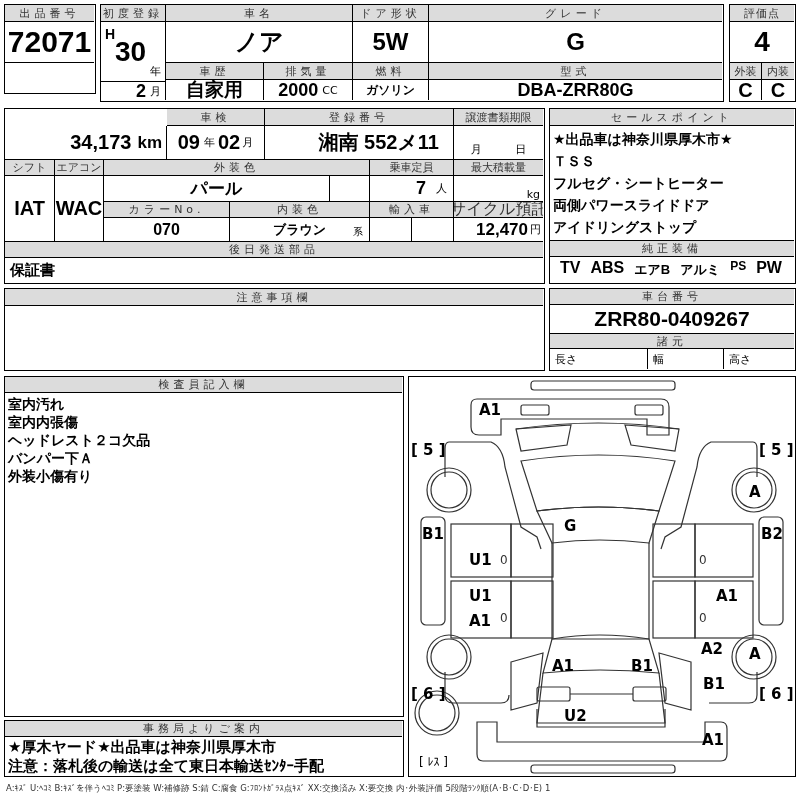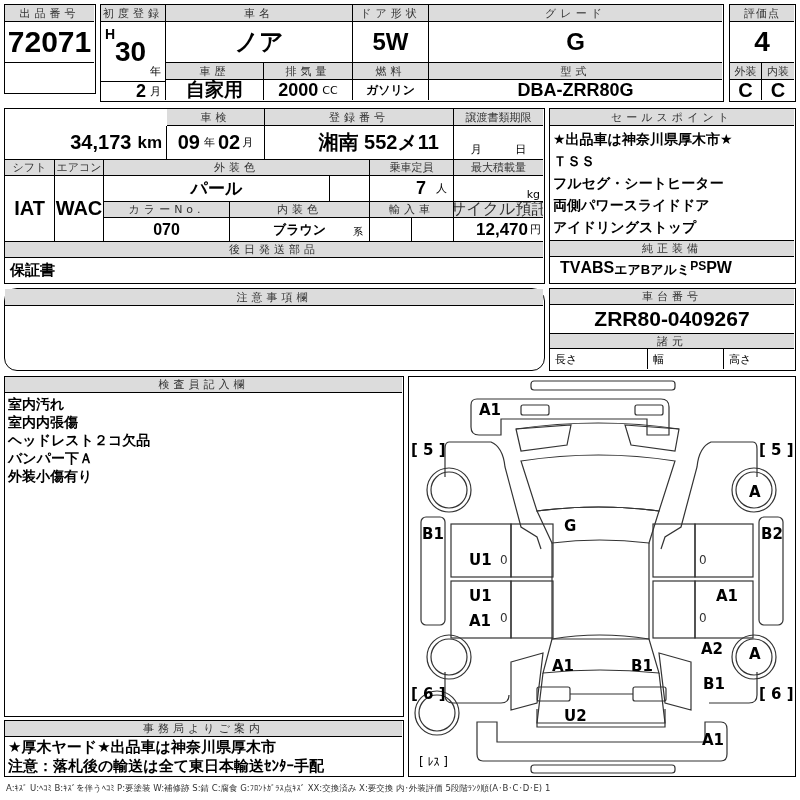--- a/index.html
+++ b/index.html
@@ -122,31 +122,31 @@
 </div>
 
 <div class="box" style="left:549px;top:108px;width:247px;height:176px;">
   <div class="cell hdr nb" style="left:0;top:0;width:244px;height:17px;">セールスポイント</div>
   <div class="lst" style="left:3px;top:21px;">★出品車は神奈川県厚木市★</div>
   <div class="lst" style="left:3px;top:43px;">ＴＳＳ</div>
   <div class="lst" style="left:3px;top:65px;">フルセグ・シートヒーター</div>
   <div class="lst" style="left:3px;top:87px;">両側パワースライドドア</div>
   <div class="lst" style="left:3px;top:109px;">アイドリングストップ</div>
   <div class="cell hdr nb" style="left:0;top:131px;width:244px;height:17px;border-top:1px solid #000;">純正装備</div>
-  <div style="position:absolute;left:10px;top:150px;display:flex;">
+  <div style="position:absolute;left:10px;top:150px;display:flex;gap:10px;">
     <span class="big" style="font-size:16px;">TV</span>
     <span class="big" style="font-size:16px;">ABS</span>
     <span class="big" style="font-size:13px;margin-top:2px;">エアB</span>
     <span class="big" style="font-size:13px;margin-top:2px;">アルミ</span>
     <span class="big" style="font-size:12px;">PS</span>
     <span class="big" style="font-size:16px;">PW</span>
   </div>
 </div>
 
-<div class="box" style="left:4px;top:288px;width:541px;height:83px;border-radius:13px;">
+<div class="box" style="left:4px;top:288px;width:541px;height:83px;">
   <div class="cell hdr nb" style="left:0;top:0;width:538px;height:17px;">注意事項欄</div>
 </div>
 
 <div class="box" style="left:549px;top:288px;width:247px;height:83px;">
   <div class="cell hdr nb" style="left:0;top:0;width:244px;height:16px;">車台番号</div>
   <div class="cell big nb" style="left:0;top:16px;width:244px;height:29px;font-size:21px;">ZRR80-0409267</div>
   <div class="cell hdr nb" style="left:0;top:45px;width:244px;height:15px;">諸元</div>
   <div class="cell nbb" style="left:0;top:60px;width:98px;height:20px;justify-content:flex-start;padding-left:5px;font-size:11px;">長さ</div>
   <div class="cell nbb" style="left:98px;top:60px;width:76px;height:20px;justify-content:flex-start;padding-left:5px;font-size:11px;">幅</div>
   <div class="cell nb nbb" style="left:174px;top:60px;width:70px;height:20px;justify-content:flex-start;padding-left:5px;font-size:11px;">高さ</div>

